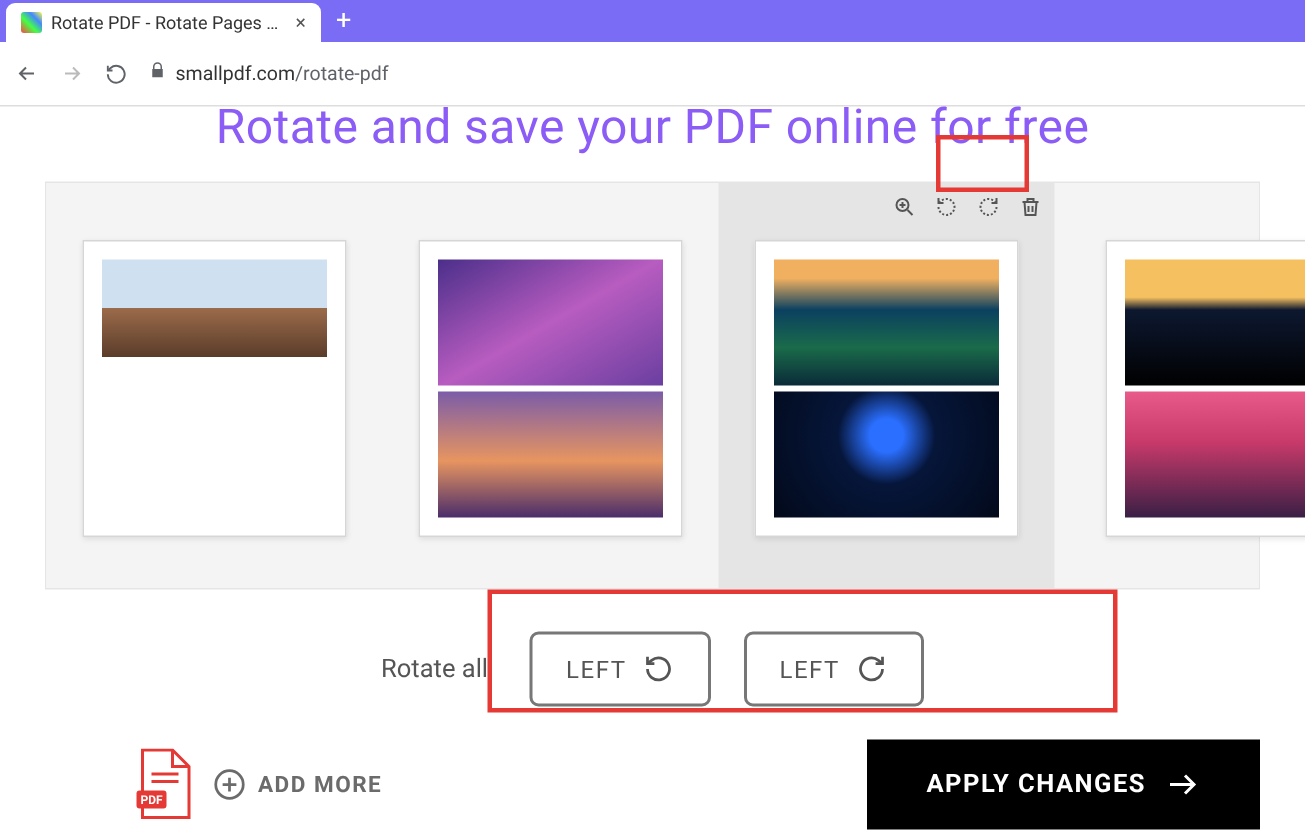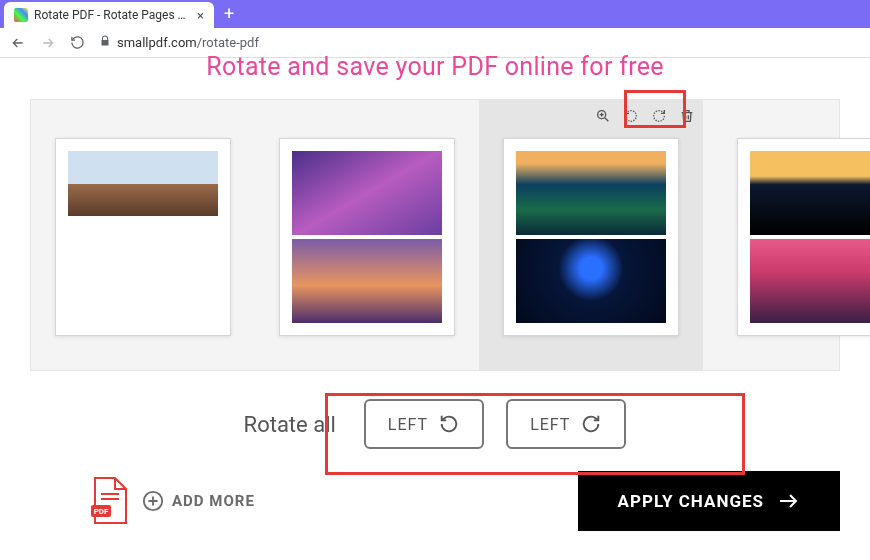--- a/index.html
+++ b/index.html
@@ -6,29 +6,29 @@
   body { width: 870px; height: 560px; background: #fff; overflow: hidden; }
 
   
   .tab-strip { background: #7b6cf6; height: 28px; display: flex; align-items: flex-end; padding-left: 4px; }
   .tab { background: #fff; height: 26px; border-radius: 6px 6px 0 0; padding: 0 10px; display: flex; align-items: center; gap: 6px; font-size: 12px; color: #333; max-width: 210px; }
   .tab .favicon { width: 14px; height: 14px; background: linear-gradient(45deg,#f44,#4f4 40%,#48f 70%,#ff4); border-radius: 2px; }
   .tab .title { white-space: nowrap; overflow: hidden; text-overflow: ellipsis; flex: 1; }
   .tab .close { font-size: 13px; color: #555; }
   .newtab { color: #fff; font-size: 18px; padding: 0 10px 4px; }
 
-  .addr-bar { height: 30px; background: #fff; border-bottom: 1px solid #ddd; display: flex; align-items: center; padding: 0 10px; gap: 14px; }
+  .addr-bar { height: 43px; background: #fff; border-bottom: 1px solid #ddd; display: flex; align-items: center; padding: 0 10px; gap: 14px; }
   .nav-icon { color: #5f6368; display: inline-flex; }
   .nav-icon.dis { color: #bbb; }
   .url-wrap { display: flex; align-items: center; gap: 6px; font-size: 13px; color: #333; flex: 1; }
   .lock { color: #5f6368; }
   .url .path { color: #5f6368; }
 
   
-  .heading { text-align: center; font-size: 25px; color: #ec4899; margin-top: -6px; font-weight: 400; letter-spacing: .3px; }
+  .heading { text-align: center; font-size: 32px; color: #8b5cf6; margin-top: -6px; font-weight: 400; letter-spacing: .3px; }
 
   .workspace { margin: 18px 30px 0 30px; border: 1px solid #e5e5e5; position: relative; }
   .pages-row { display: flex; background: #f4f4f4; }
   .page-slot { flex: 0 0 224px; padding: 34px 24px; position: relative; }
   .page-slot.selected { background: #e5e5e5; }
   .page-card { background: #fff; border: 1px solid #d6d6d6; box-shadow: 0 1px 4px rgba(0,0,0,.1); width: 176px; height: 198px; margin: 4px auto 0; padding: 12px; display: flex; flex-direction: column; gap: 4px; }
   .thumb { background: #888; width: 100%; }
   .thumb.half { flex: 1; }
   .thumb.full { height: 65px; }
 
@@ -42,21 +42,21 @@
   .t4b { background: linear-gradient(#e85a8a,#c83a6a 40%,#3a1f45); }
 
   
   .page-tools { position: absolute; top: 4px; right: 4px; display: flex; gap: 4px; align-items: center; }
   .tool { width: 24px; height: 24px; display: inline-flex; align-items: center; justify-content: center; background: #e5e5e5; color: #555; }
   .highlight-box { position: absolute; border: 3px solid #e53935; }
   .hl-tools { top: 90px; left: 624px; width: 62px; height: 38px; }
 
   
   .rotate-all { display: flex; align-items: center; justify-content: center; gap: 22px; margin-top: 28px; position: relative; }
-  .rotate-label { font-size: 22px; color: #555; margin-right: 6px; }
+  .rotate-label { font-size: 17px; color: #555; margin-right: 6px; }
   .btn-outline { border: 2px solid #777; border-radius: 6px; background: #fff; padding: 12px 22px; font-size: 16px; color: #555; letter-spacing: 1px; display: inline-flex; align-items: center; gap: 10px; cursor: pointer; justify-content: space-between; }
   .hl-rotate { top: 393px; left: 325px; width: 420px; height: 82px; }
 
   .bottom { display: flex; align-items: center; justify-content: space-between; margin: 22px 30px 0 88px; }
   .addmore-wrap { display: flex; align-items: center; gap: 14px; }
   .pdf-badge { width: 40px; height: 48px; position: relative; }
   .pdf-badge svg { width: 100%; height: 100%; }
   .addmore { display: inline-flex; align-items: center; gap: 8px; color: #6b6b6b; font-size: 15px; font-weight: 700; letter-spacing: 1px; cursor: pointer; text-align: center; }
   .apply { background: #000000; color: #fff; border: none; padding: 18px 40px; font-size: 17px; font-weight: 700; letter-spacing: 1px; display: inline-flex; align-items: center; gap: 12px; cursor: pointer; }
 

